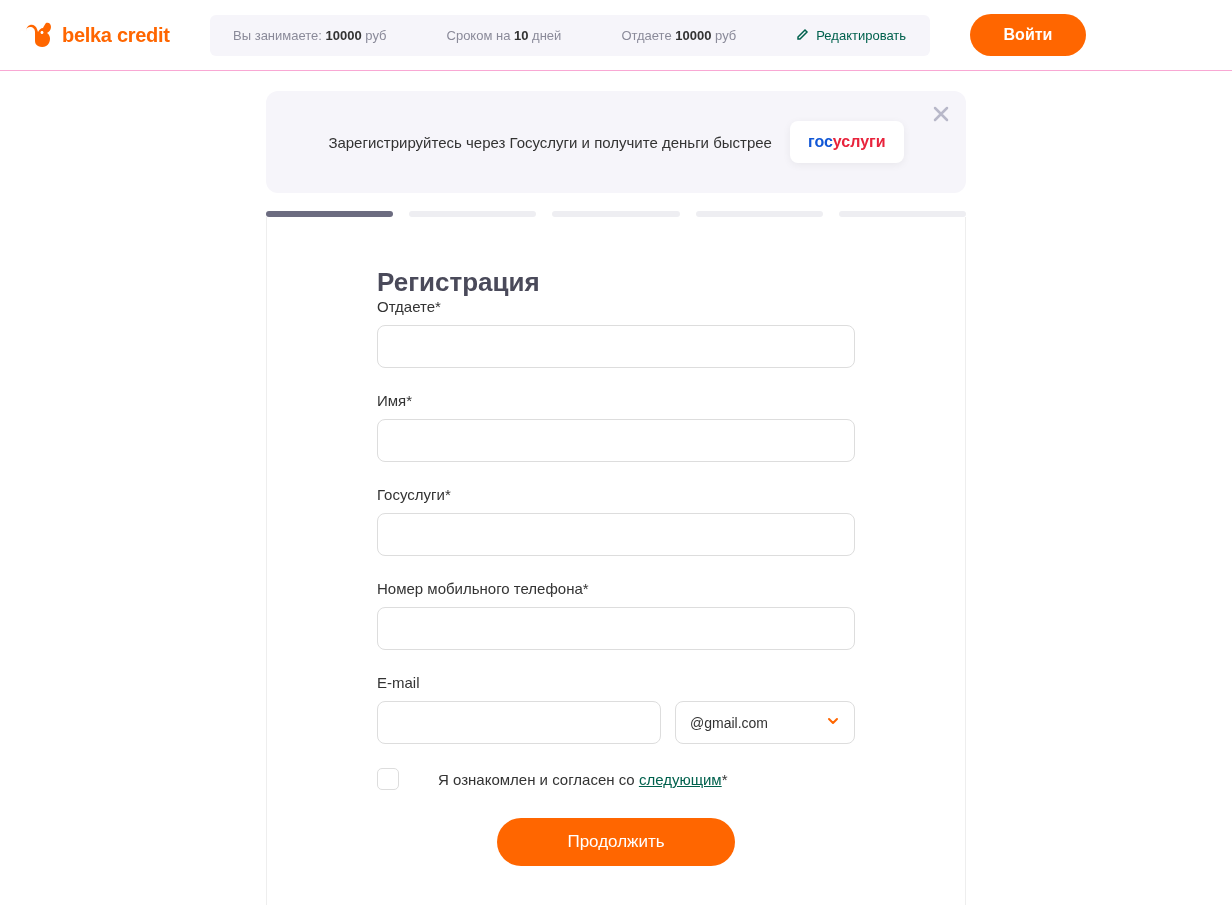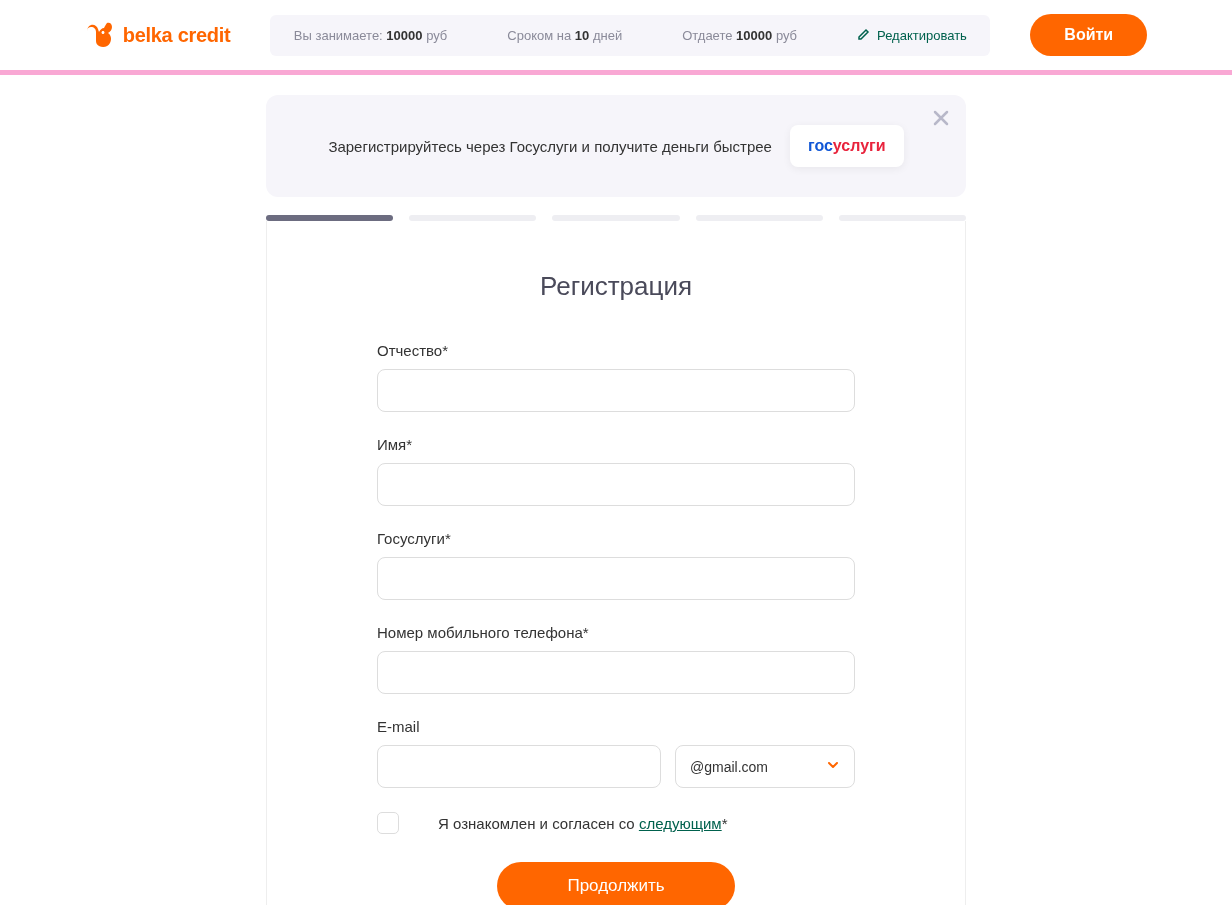--- a/index.html
+++ b/index.html
@@ -9,23 +9,22 @@
     }
     body {
       font-family: -apple-system, BlinkMacSystemFont, 'Segoe UI', Arial, sans-serif;
       background: #fff;
       color: #333;
     }
     .header {
       display: flex;
       align-items: center;
       padding: 14px 24px;
-      border-bottom: 5px solid #f9a8d4;
+      border-bottom: 1px solid #f9a8d4;
       gap: 20px;
-      justify-content: center;
     }
     .logo {
       display: flex;
       align-items: center;
       gap: 8px;
       flex-shrink: 0;
     }
     .logo-icon svg {
       display: block;
     }
@@ -132,25 +131,23 @@
       background: #6c6c80;
     }
     .card {
       background: #fff;
       border: 1px solid #eee;
       border-top: none;
       border-radius: 0 0 12px 12px;
       padding: 50px 110px 40px;
     }
     .card-title {
-      text-align: center;
       font-size: 26px;
-      font-weight: 400;
+      font-weight: 700;
       color: #4a4a5a;
-      margin-bottom: 40px;
     }
     .form-group {
       margin-bottom: 24px;
     }
     .form-label {
       display: block;
       font-size: 15px;
       color: #333;
       margin-bottom: 10px;
     }
@@ -282,21 +279,21 @@
     <div class="step"></div>
     <div class="step"></div>
     <div class="step"></div>
     <div class="step"></div>
   </div>
 
   <div class="card">
     <h1 class="card-title">Регистрация</h1>
 
     <div class="form-group">
-      <label class="form-label">Отчество*</label>
+      <label class="form-label">Отдаете*</label>
       <input type="text" class="form-input" style="">
     </div>
 
     <div class="form-group">
       <label class="form-label">Имя*</label>
       <input type="text" class="form-input" style="">
     </div>
 
     <div class="form-group">
       <label class="form-label">Госуслуги*</label>

